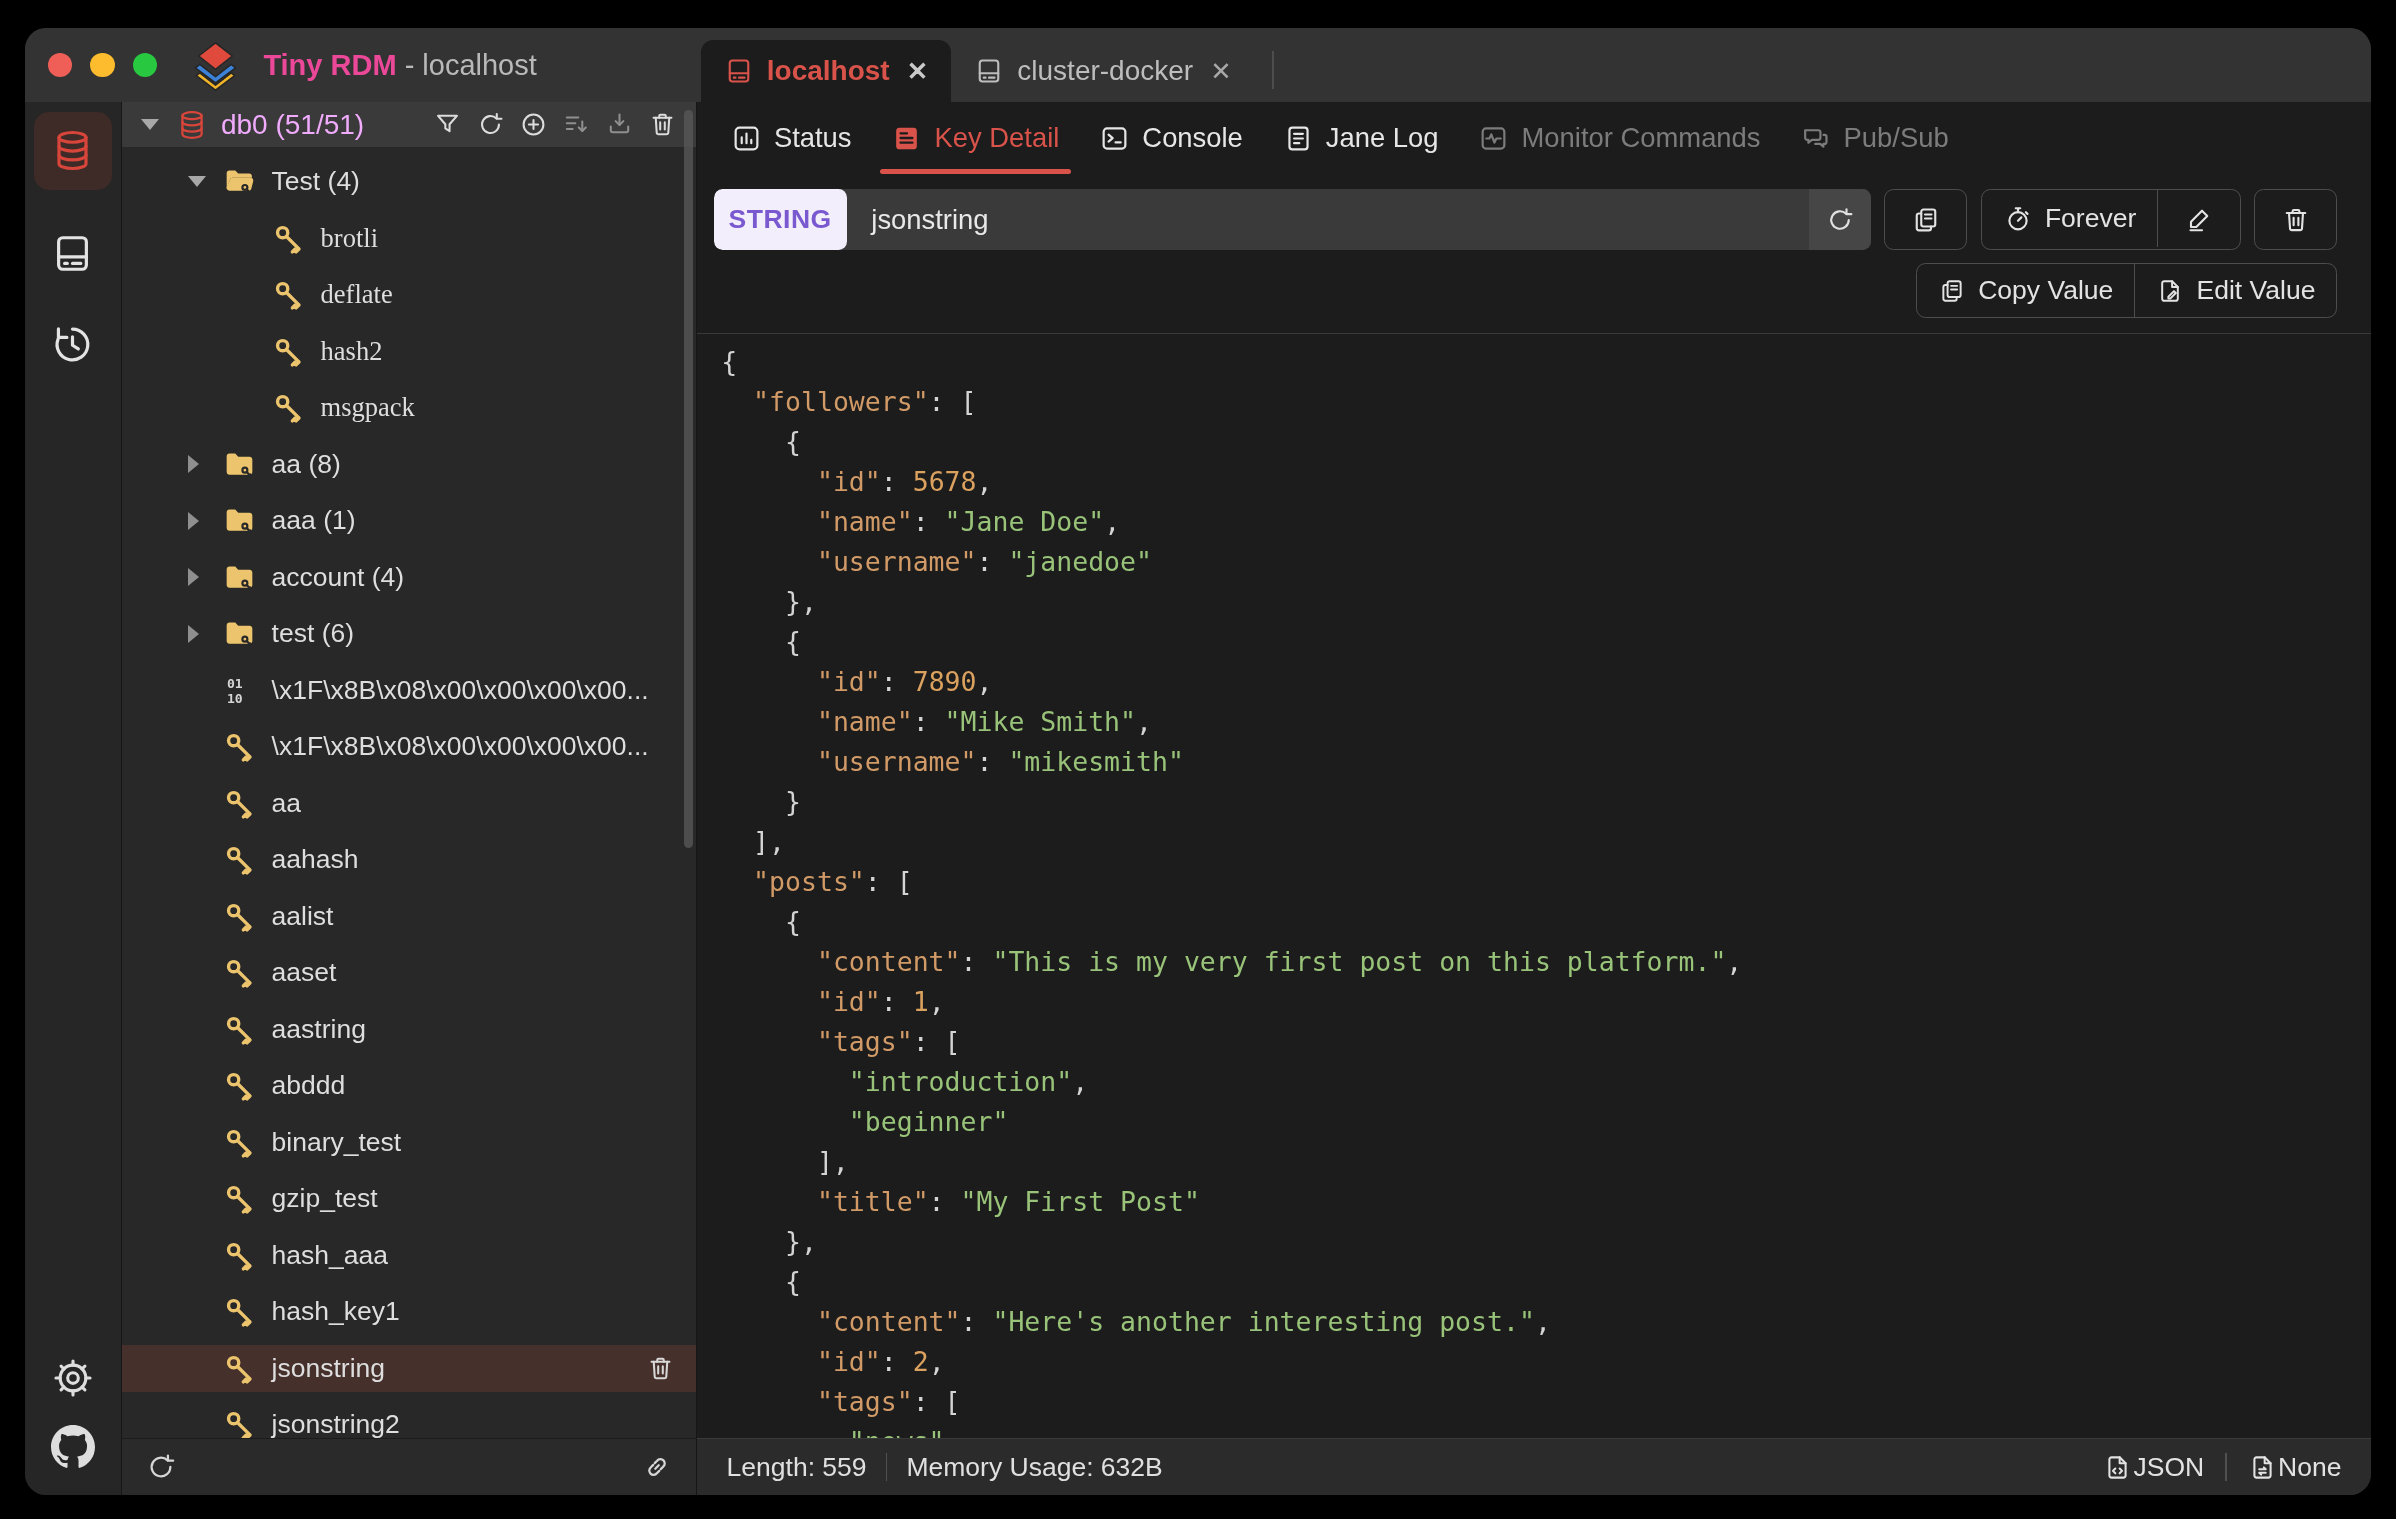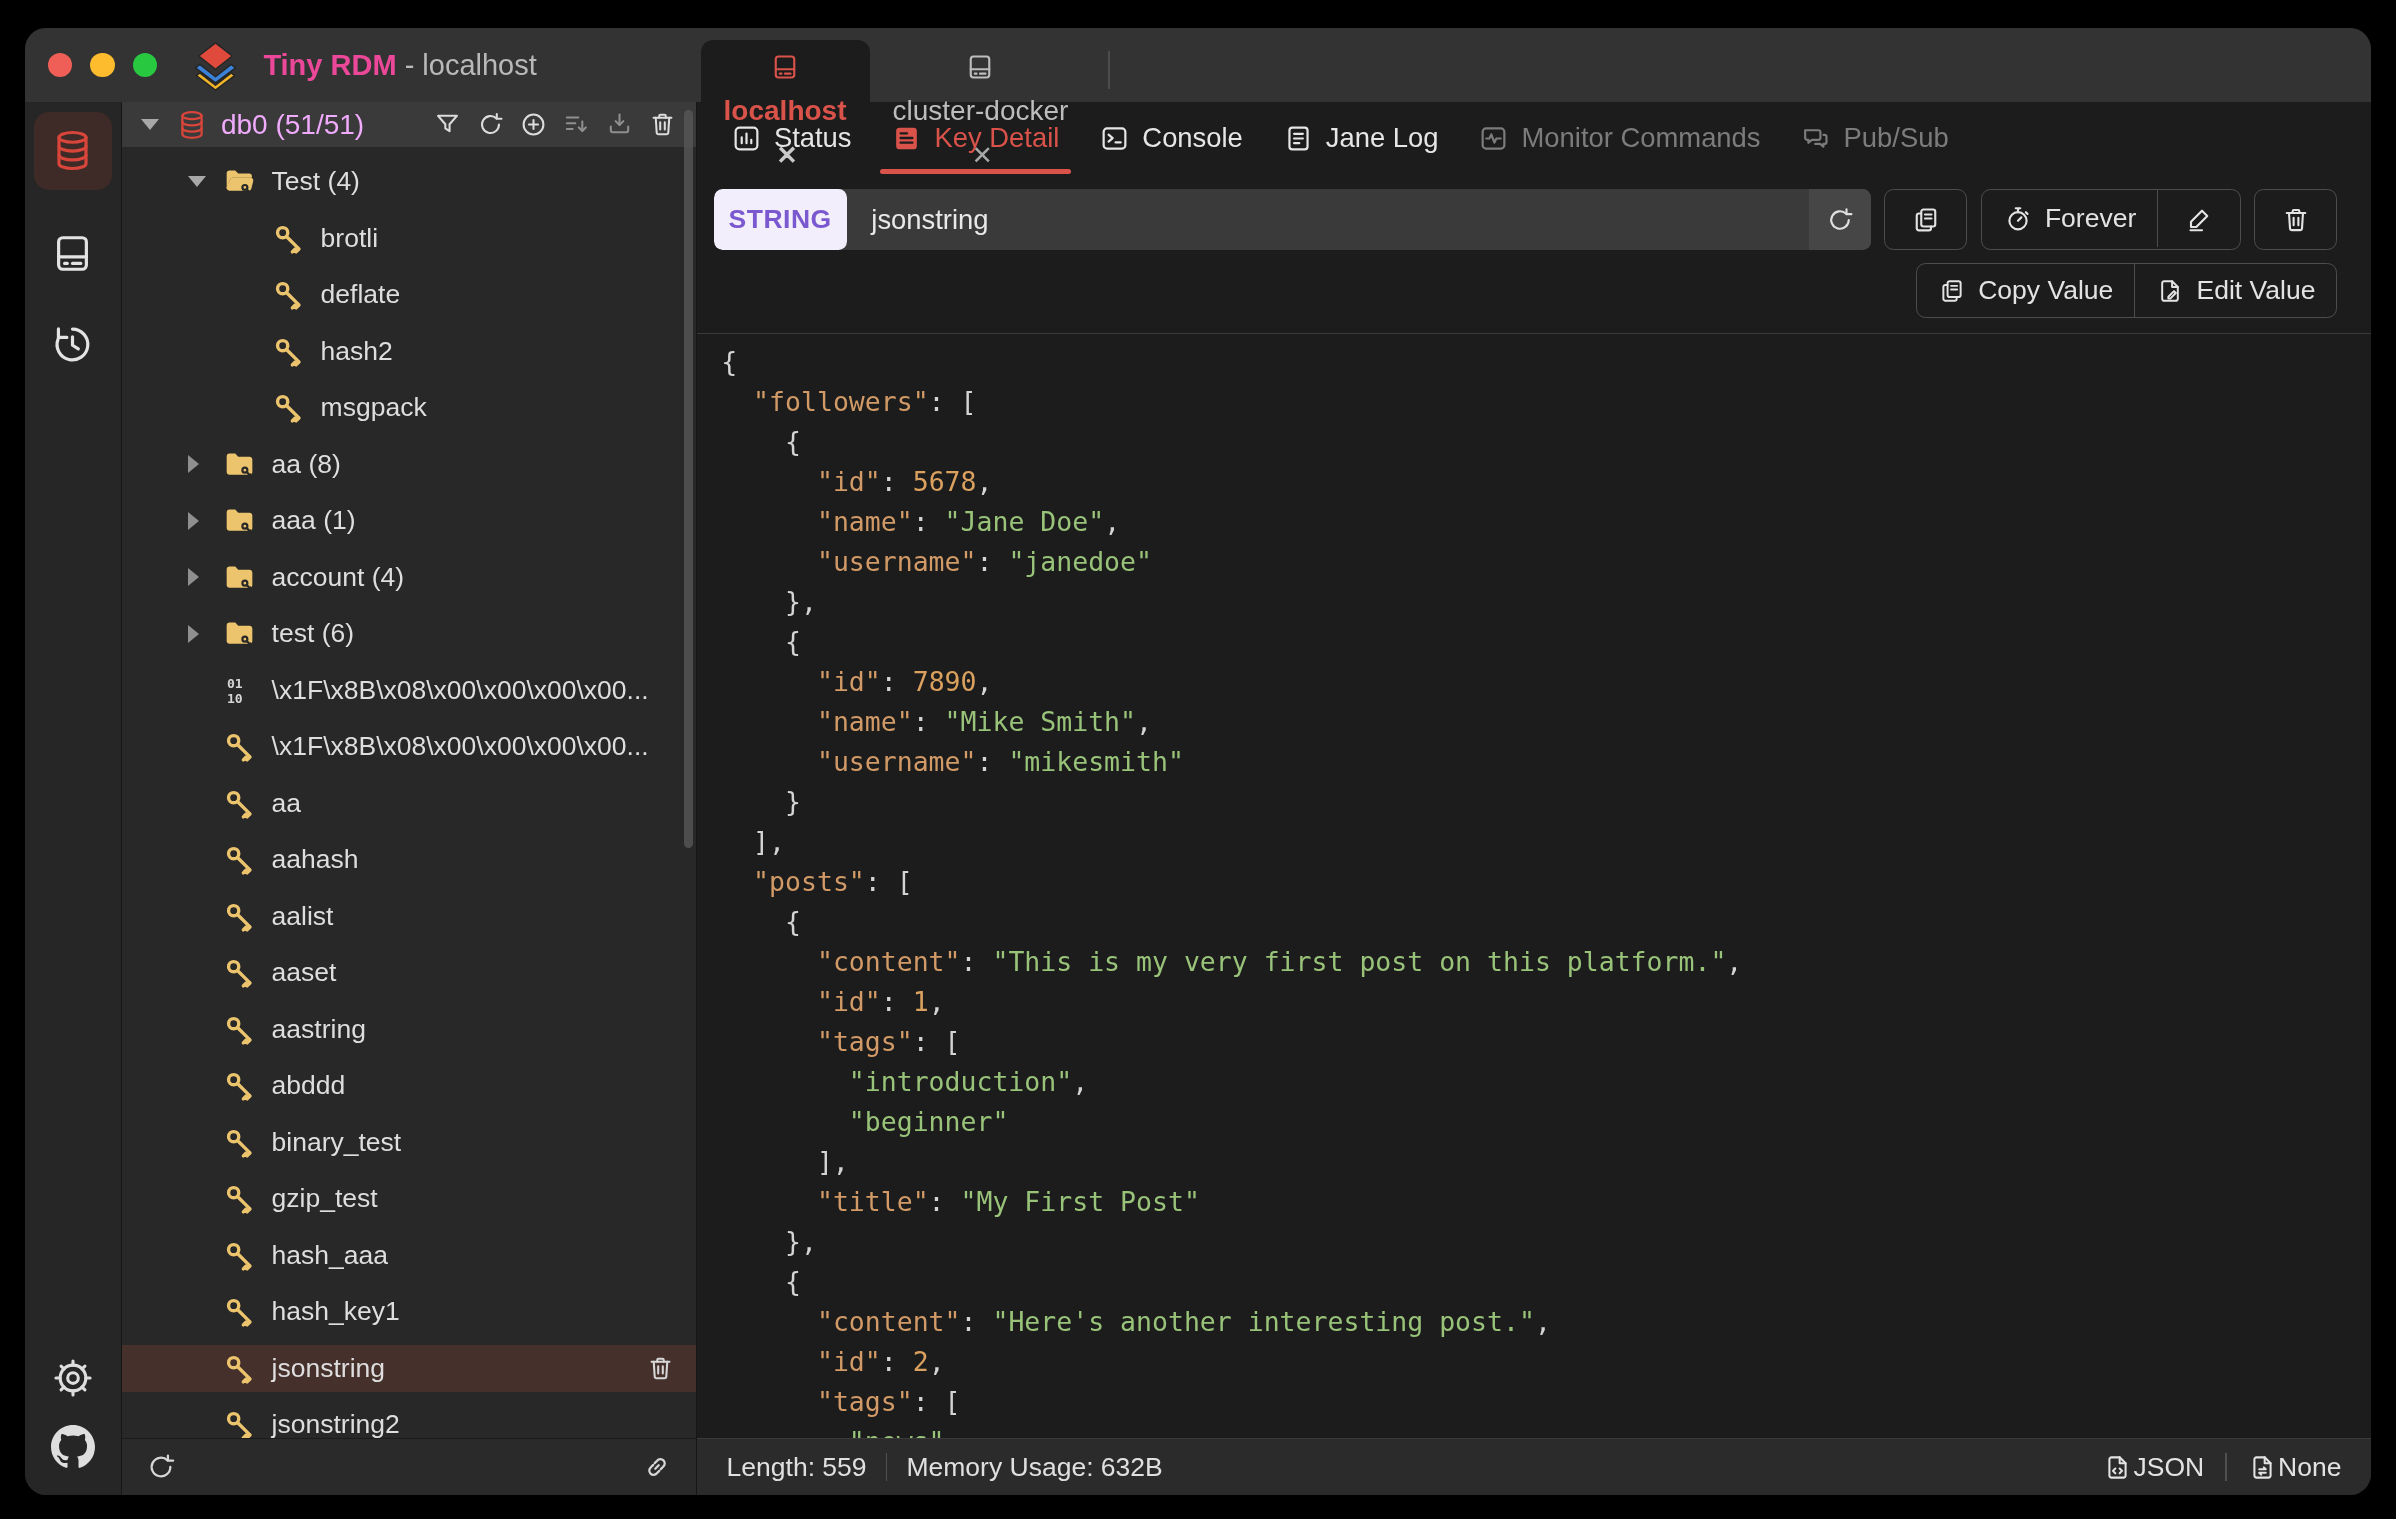--- a/index.html
+++ b/index.html
@@ -12,21 +12,21 @@
   .traffic{display:flex;gap:18px;margin-left:23px;}
   .tl{width:24.6px;height:24.6px;border-radius:50%;display:inline-block;}
   .tl.red{background:#f05f57;}
   .tl.yellow{background:#fdbc2e;}
   .tl.green{background:#28c840;}
   .logo{width:53px;height:53px;margin-left:32px;display:inline-flex;}
   .logo svg{width:100%;height:100%;}
   .apptitle{margin-left:21px;font-size:29px;color:#b9b9b9;white-space:nowrap;}
   .apptitle b{color:#ec4899;font-weight:700;}
   .conn-tabs{position:absolute;left:676px;bottom:0;display:flex;align-items:flex-end;}
-  .conn-tab{height:62px;display:flex;align-items:center;gap:13.2px;padding:12px 23px;font-size:28px;color:#bdbdbd;border-radius:12.3px 12.3px 0 0;cursor:default;flex-direction:column;}
+  .conn-tab{height:62px;display:flex;align-items:center;gap:13.2px;padding:4px 23px;font-size:28px;color:#bdbdbd;border-radius:12.3px 12.3px 0 0;cursor:default;}
   .conn-tab .icon svg{width:30px;height:30px;}
   .conn-tab.active{background:#1c1c1c;color:#d9534a;font-weight:700;}
   .ct-close{font-size:25.6px;color:#c9c9c9;margin-left:3.8px;}
   .conn-tab:not(.active) .ct-close{color:#a8a8a8;}
   .tab-divider{width:1.9px;height:38px;background:#4d4d4d;margin:0 0 13.2px 17px;}
 
   
   .body{flex:1;display:flex;min-height:0;}
 
   
@@ -51,21 +51,21 @@
   .hspacer{flex:1;}
   .hacts{display:flex;align-items:center;gap:14px;margin-right:3.8px;}
   .hact{color:#dcdcdc;display:inline-flex;}
   .hact.dim{color:#8f8f8f;}
   .hact svg{width:29px;height:29px;}
 
   .tree{flex:1;overflow:hidden;padding-top:11.4px;}
   .row{height:47px;margin-bottom:9.5px;display:flex;align-items:center;color:#dedede;font-size:26.5px;position:relative;white-space:nowrap;}
   .row .slot{width:34px;display:inline-flex;align-items:center;justify-content:flex-start;flex-shrink:0;}
   .row.lvl1{padding-left:66px;}
-  .row.lvl2{padding-left:115px;}
+  .row.lvl2{padding-left:115px;font-family:Liberation Serif, serif;}
   .node-icon{display:inline-flex;color:#ecc46d;margin-right:15px;flex-shrink:0;}
   .node-icon svg{width:35px;height:35px;}
   .node-icon.key-glyph svg{stroke-width:2.3;}
   .node-icon.bin-glyph{color:#d5d5d5;}
   .row.sel{background:#46302b;}
   .row-trash{position:absolute;right:21px;color:#d8d8d8;display:inline-flex;}
   .row-trash svg{width:29px;height:29px;}
   .sb-scroll{position:absolute;top:7.6px;right:2.8px;width:8.5px;height:738px;border-radius:4.7px;background:#5a5a5a;opacity:.75;}
   .sidebar-bottom{height:57px;border-top:0.9px solid #1b1b1b;background:#2a2a2a;display:flex;align-items:center;padding:0 23px;color:#cfcfcf;flex-shrink:0;}
   .sidebar-bottom .icon svg{width:32px;height:32px;}

